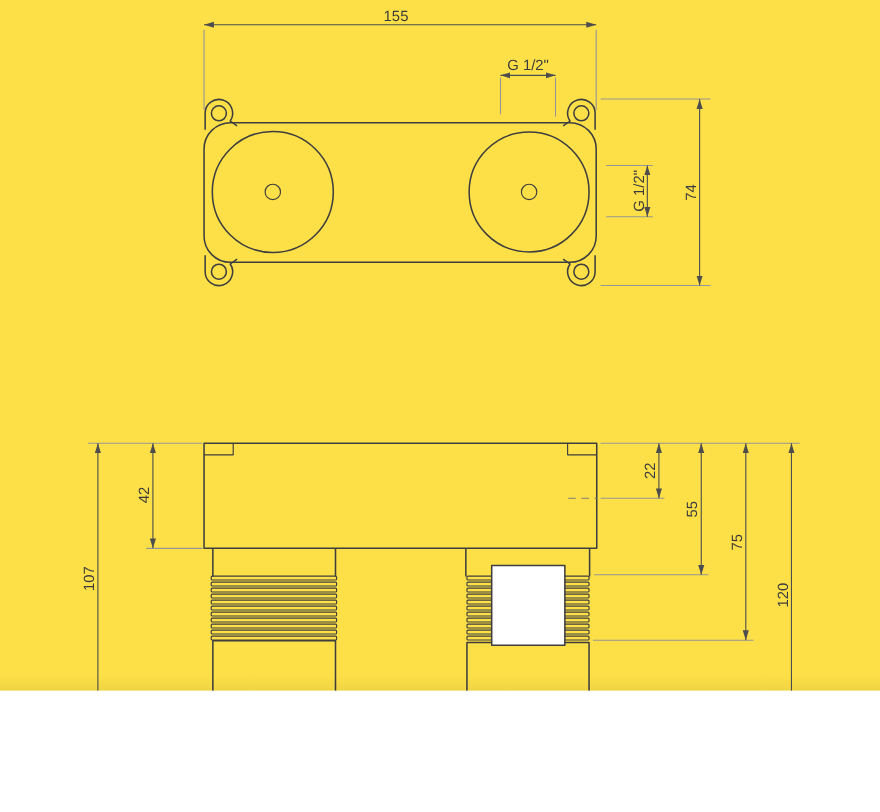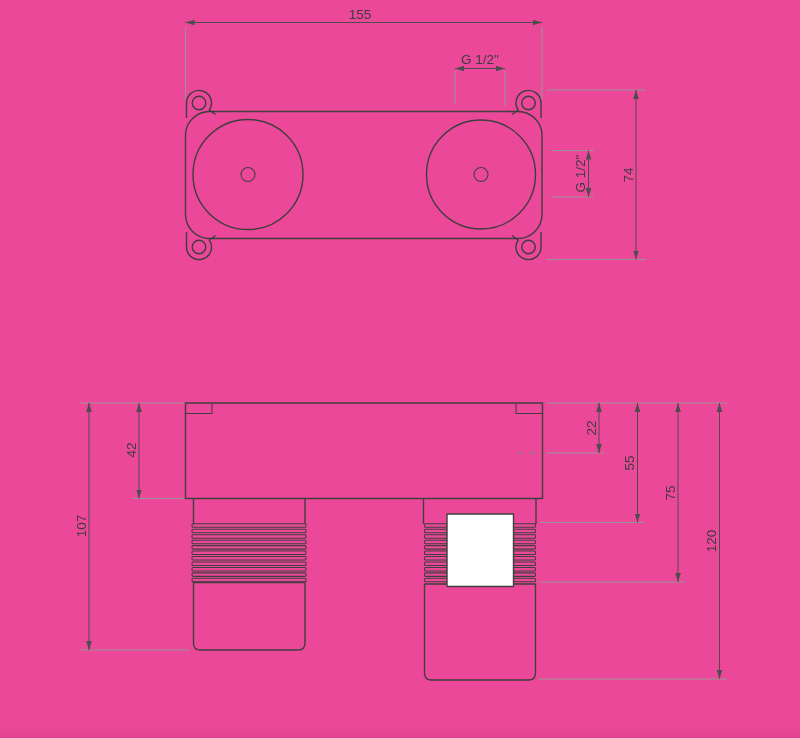--- a/index.html
+++ b/index.html
@@ -1,16 +1,16 @@
 <!DOCTYPE html>
 <html><head>
 <meta charset="utf-8">
 <style>
   html,body{margin:0;padding:0;background:#ffffff;}
-  .canvas{position:relative;width:800px;height:738px;background:#ec4899;overflow:hidden;
+  .canvas{position:relative;width:800px;height:628px;background:#fde047;overflow:hidden;
           font-family:"Liberation Sans",sans-serif;}
   svg{display:block;}
   .outline{fill:none;stroke:#3e3e3e;stroke-width:1.4;stroke-linejoin:round;}
   .thin{fill:none;stroke:#3e3e3e;stroke-width:1.05;stroke-linejoin:round;}
   .whitefront{fill:#ffffff;stroke:#3e3e3e;stroke-width:1.4;stroke-linejoin:round;}
   .ext{fill:none;stroke:#969696;stroke-width:1;}
   .dim{fill:none;stroke:#4d4d4d;stroke-width:1;}
   .dash{fill:none;stroke:#7d7d7d;stroke-width:1;stroke-dasharray:7 5;}
   .lbl{font:13.5px "Liberation Sans",sans-serif;fill:#3c3c3c;}
   .bottom-fade{position:absolute;left:0;right:0;bottom:0;height:14px;

